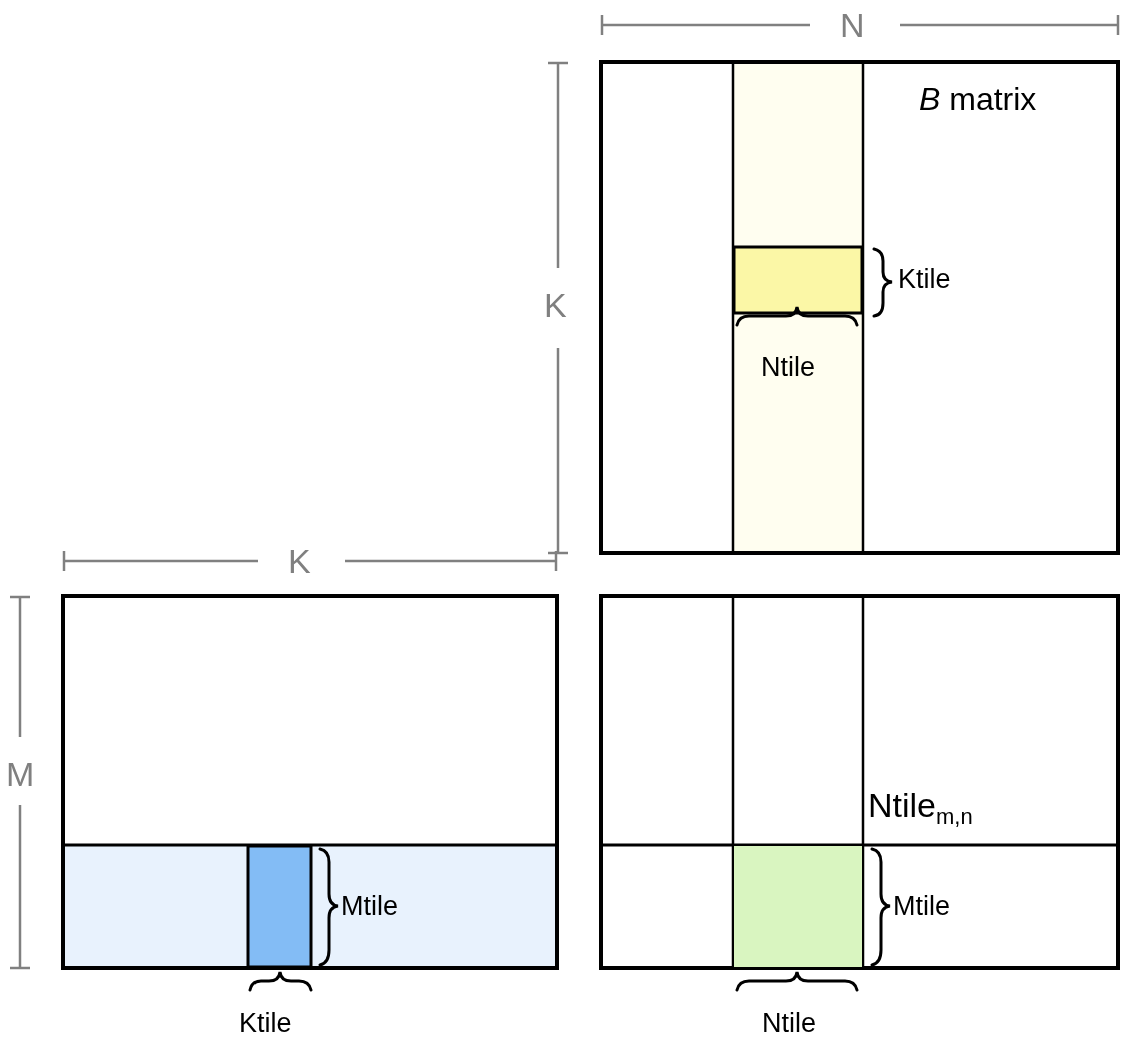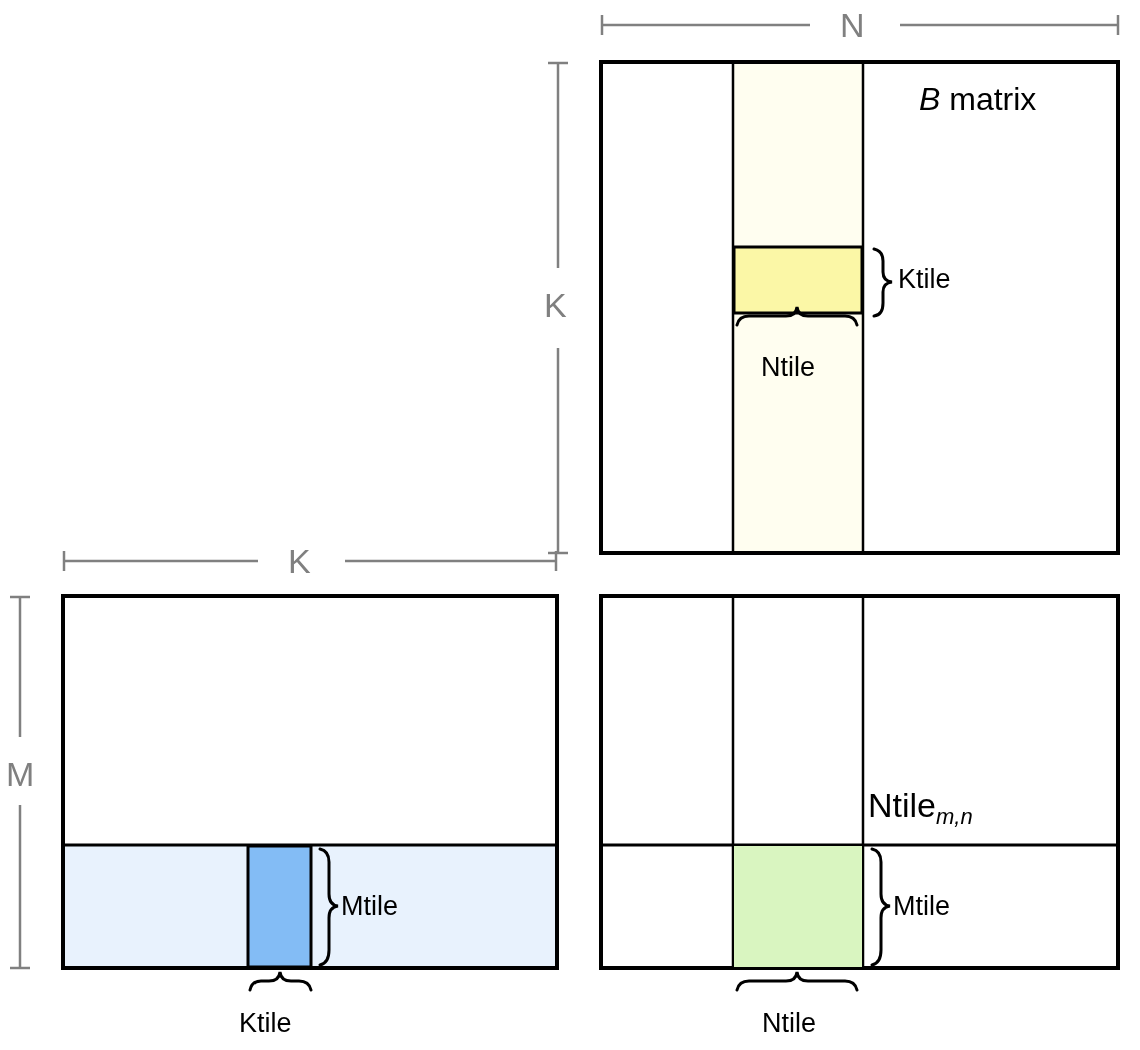--- a/index.html
+++ b/index.html
@@ -41,21 +41,20 @@
     font-size: 27px;
   }
   .dim-label {
     font-size: 34px;
     color: #808080;
   }
   .block-label {
     font-size: 34px;
   }
   .block-label sub {
-    font-style: italic;
     font-size: 22px;
     vertical-align: baseline;
     position: relative;
     top: 7px;
   }
 </style>
 </head>
 <body>
 
 <div id="canvas">

